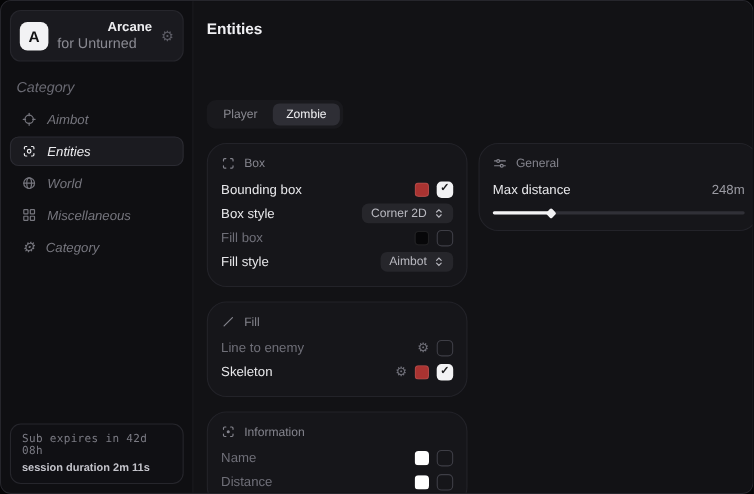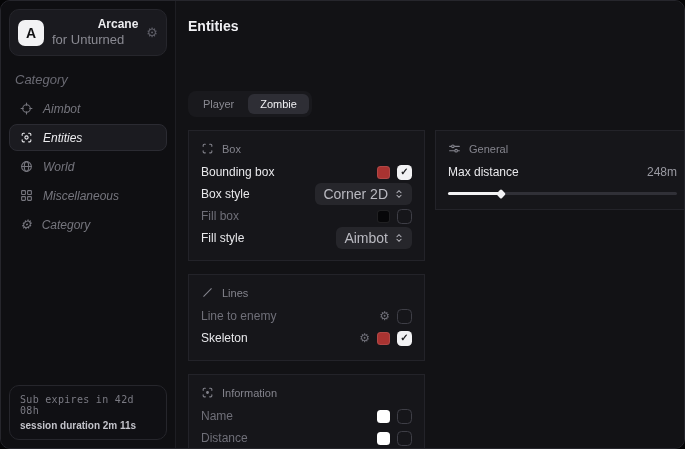--- a/index.html
+++ b/index.html
@@ -32,32 +32,32 @@
   .footer-line2{font-size:10px;color:#c3c3ca;font-weight:bold;margin-top:4px;}
   
   .main{flex:1;background:#121215;padding:15px 13px 15px 12px;display:flex;flex-direction:column;}
   .page-title{font-size:14px;font-weight:bold;color:#f0f0f3;margin:2px 0 12px 0;}
   .tabbar{display:inline-flex;align-self:flex-start;background:#19191d;border-radius:8px;padding:3px;gap:2px;margin-top:45px;}
   .tab{padding:4px 12px;border-radius:6px;font-size:11px;color:#8a8a92;cursor:pointer;}
   .tab.active{background:#2e2e35;color:#f0f0f3;}
   .content{display:flex;gap:10px;margin-top:13px;align-items:flex-start;}
   .col-left{width:237px;flex-shrink:0;display:flex;flex-direction:column;gap:13px;}
   .col-right{width:255px;flex-shrink:0;}
-  .card{background:#16161a;border:1px solid #232329;border-radius:0;padding:11px 12px;}
+  .card{background:#16161a;border:1px solid #232329;border-radius:18px;padding:11px 12px;}
   .card-head{display:flex;align-items:center;gap:8px;font-size:11px;color:#84848d;margin-bottom:6px;}
   .row{display:flex;align-items:center;justify-content:space-between;min-height:22px;}
   .row-label{font-size:12px;color:#e8e8eb;}
   .row-label.dim{color:#6f6f78;}
   .controls{display:flex;align-items:center;gap:7px;}
   .swatch{width:13px;height:13px;border-radius:3.5px;border:1px solid rgba(255,255,255,.10);cursor:pointer;}
   .checkbox{width:15px;height:15px;border-radius:4.5px;cursor:pointer;display:flex;align-items:center;justify-content:center;}
   .checkbox.checked{background:#f2f2f4;color:#1b1b1d;font-size:10px;font-weight:bold;line-height:1;}
   .checkbox.unchecked{border:1.5px solid #3e3e46;background:transparent;}
   .select-btn{display:inline-flex;align-items:center;gap:6px;background:#26262b;border-radius:6px;
-    padding:3px 8px;font-size:14px;color:#b9b9c0;cursor:pointer;}
+    padding:3px 8px;font-size:11px;color:#b9b9c0;cursor:pointer;}
   .gear-sm{color:#6f6f78;font-size:12px;line-height:1;cursor:pointer;}
   .ic{width:13px;height:13px;display:block;}
   .ic-sm{width:10px;height:10px;display:block;}
   .value-text{font-size:12px;color:#9a9aa2;margin-left:40px;}
   .slider{position:relative;height:3px;background:#303037;border-radius:2px;margin-top:9px;margin-bottom:3px;cursor:pointer;}
   .slider-fill{position:absolute;left:0;top:0;height:100%;background:#f2f2f4;border-radius:2px;}
   .slider-thumb{position:absolute;top:50%;width:7px;height:7px;background:#f2f2f4;border-radius:1.5px;
     transform:translate(-50%,-50%) rotate(45deg);}
 </style>
 </head>
@@ -191,21 +191,21 @@
               </svg>
             </span>
           </div>
         </section>
 
         <section class="card">
           <div class="card-head">
             <svg class="ic" viewBox="0 0 24 24" fill="none" stroke="currentColor" stroke-width="2" stroke-linecap="round">
               <line x1="5" y1="19" x2="19" y2="5"></line>
             </svg>
-            <span>Lines</span>
+            <span>Fill</span>
           </div>
 
           <div class="row">
             <span class="row-label dim">Line to enemy</span>
             <span class="controls">
               <span class="gear-sm">⚙</span>
               <span class="checkbox unchecked"></span>
             </span>
           </div>
 

